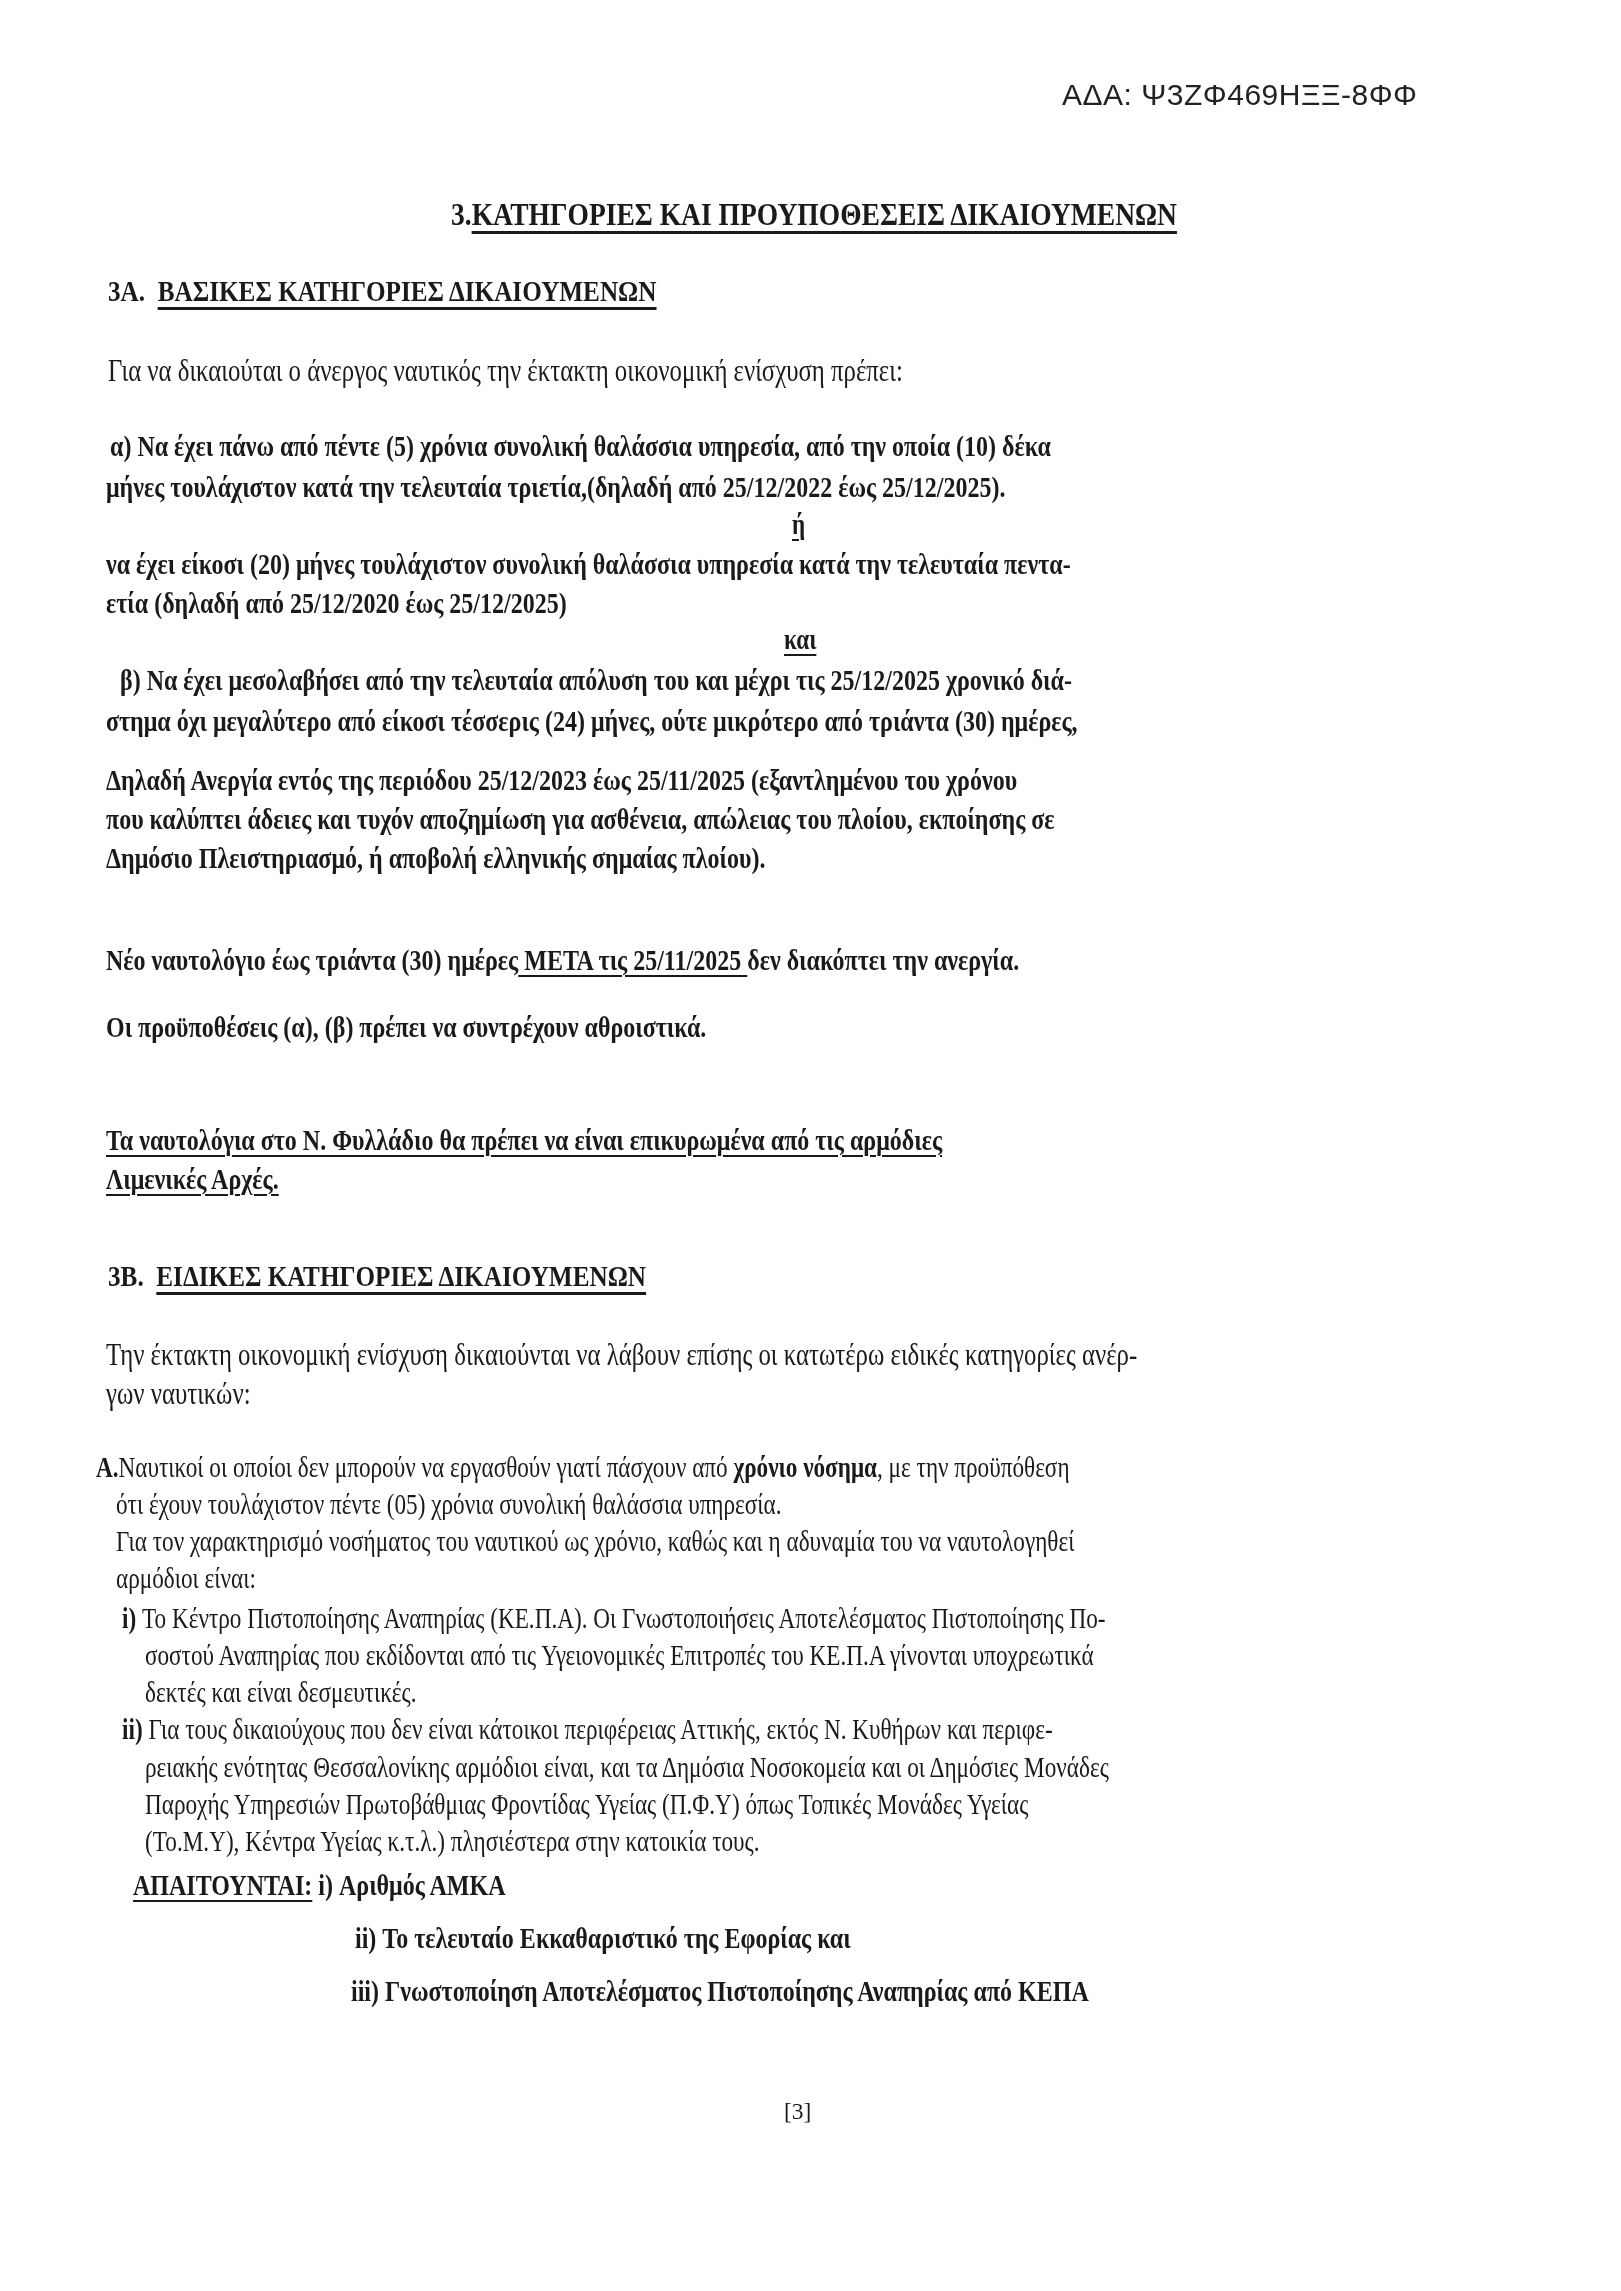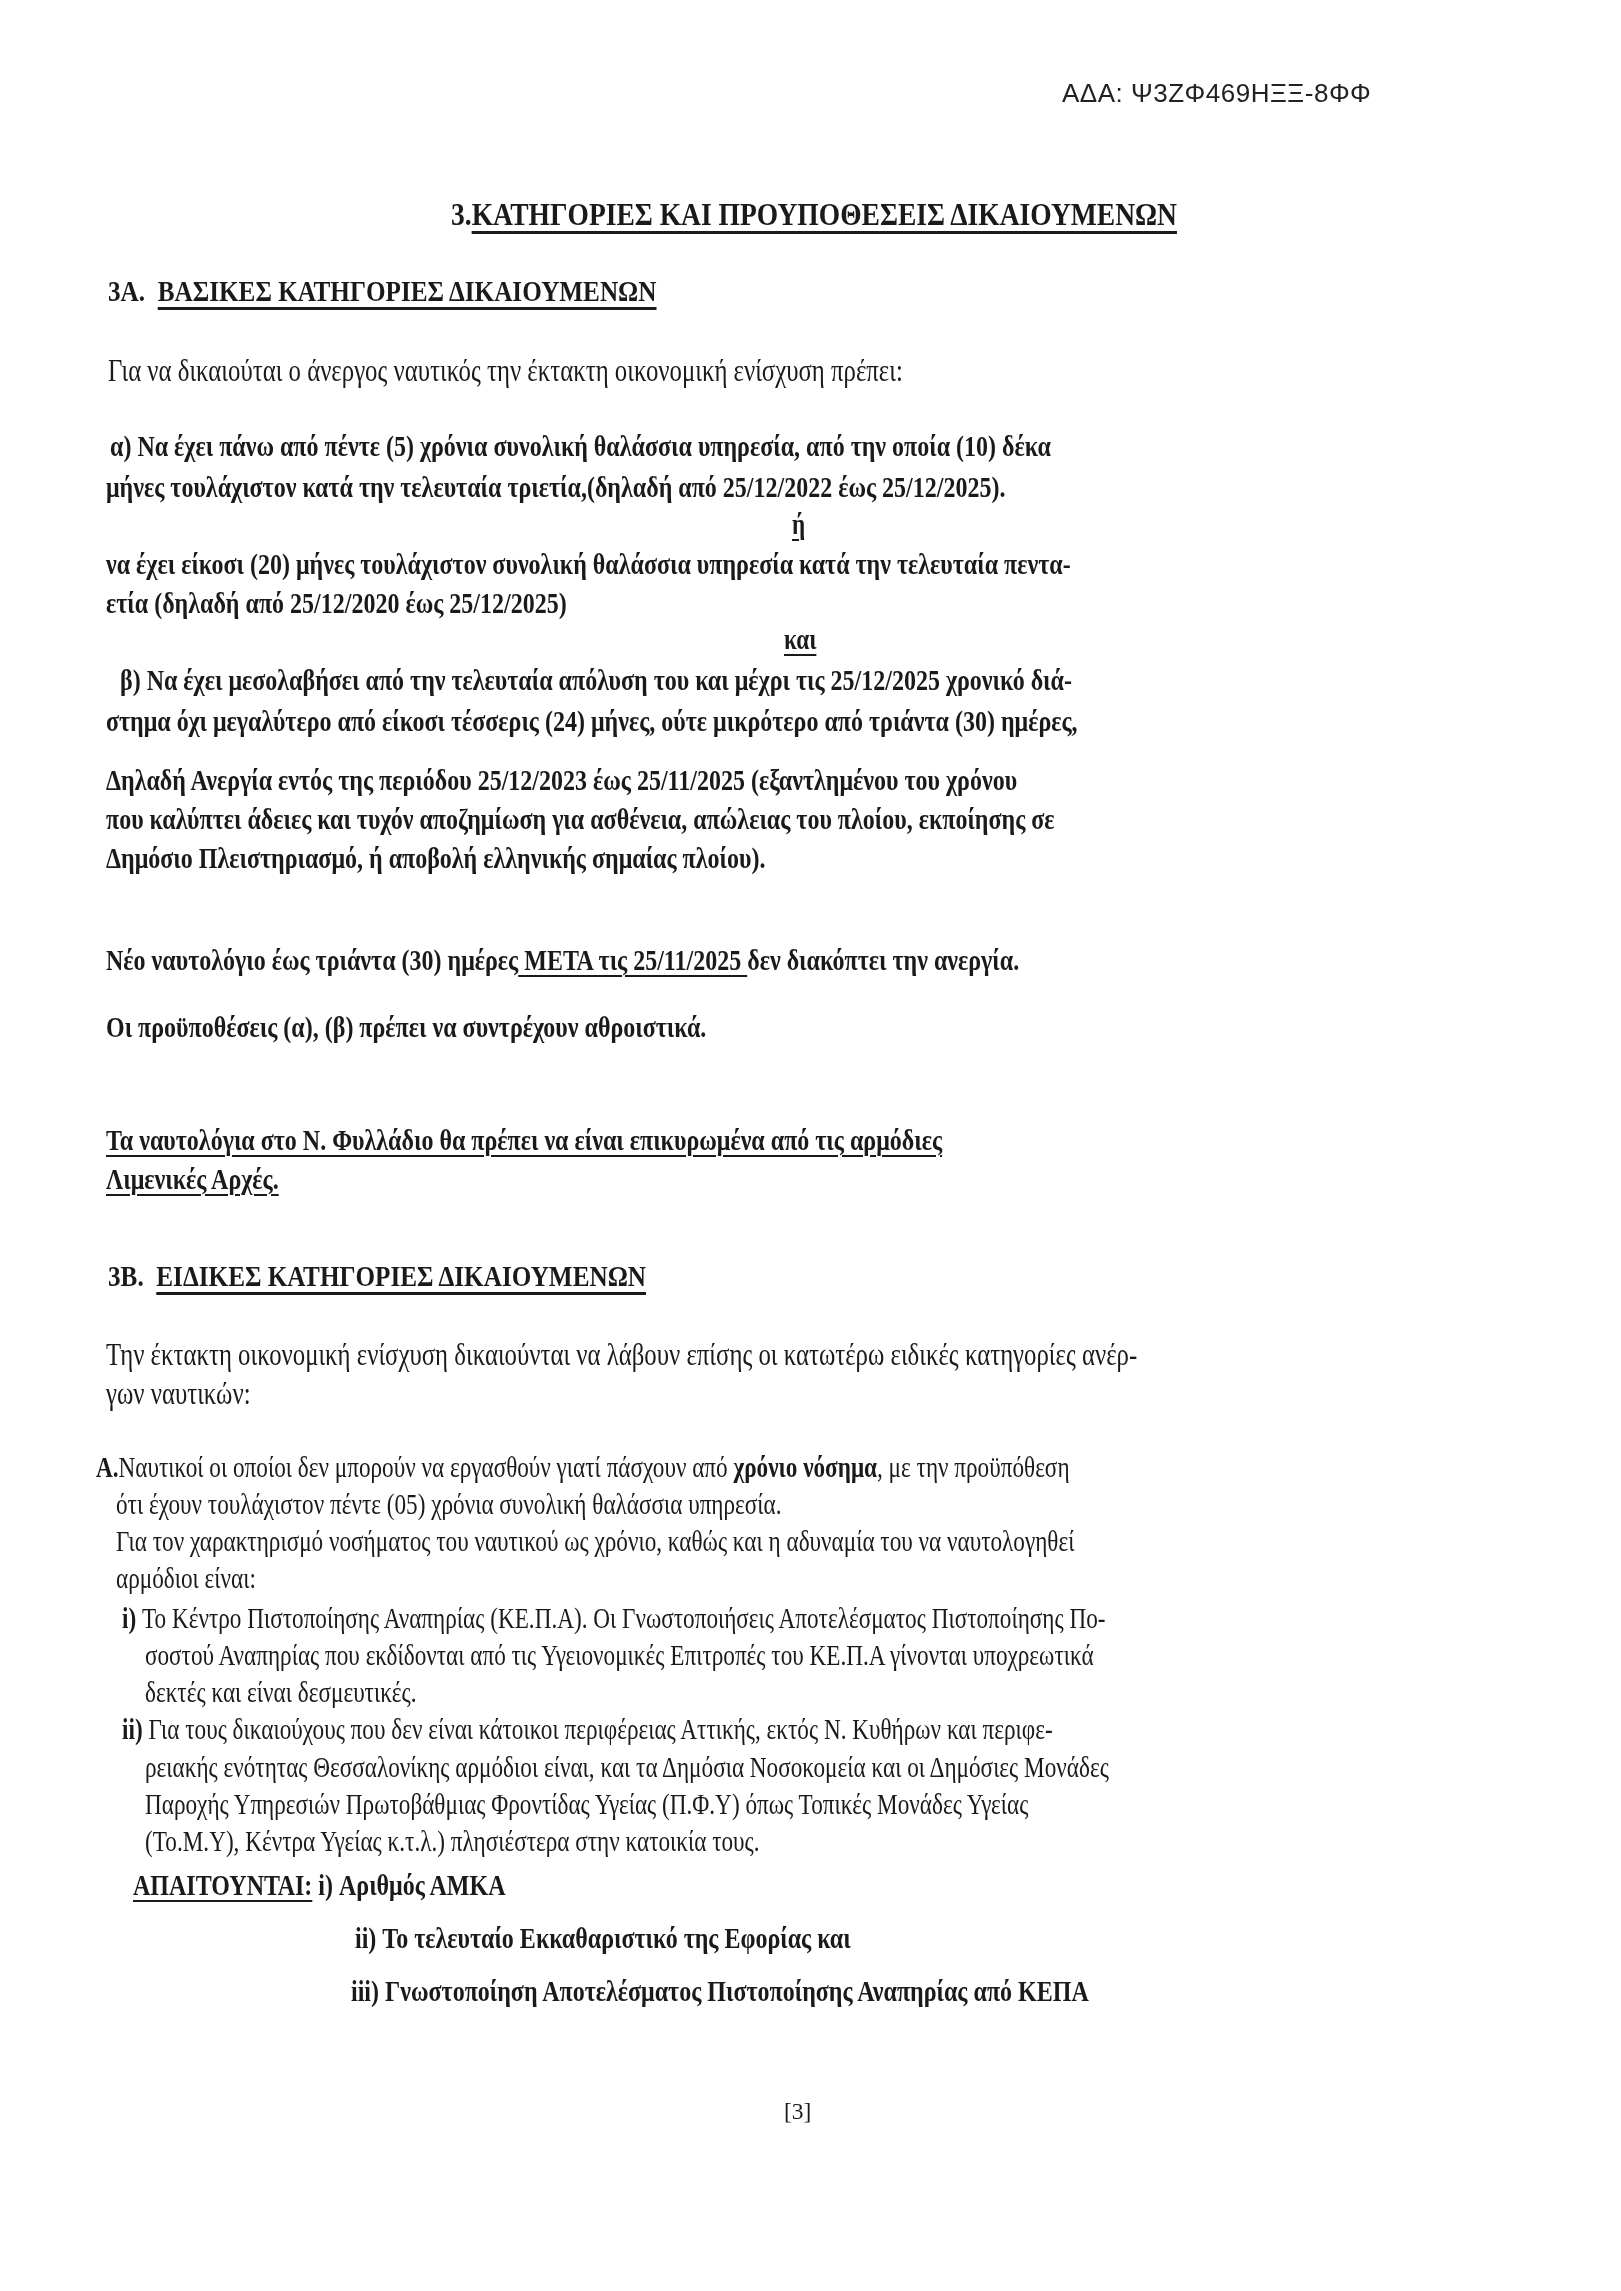--- a/index.html
+++ b/index.html
@@ -1,18 +1,18 @@
 <!DOCTYPE html>
 <html><head>
 <meta charset="utf-8">
 <style>
   html, body { margin: 0; padding: 0; background: #ffffff; }
   body { width: 1621px; height: 2292px; position: relative; overflow: hidden; color: #1a1a1a; }
   .page { position: absolute; left: 0; top: 0; width: 1621px; height: 2292px; }
-  .ada { position: absolute; left: 1062px; top: 78px; font-family: "Liberation Sans", sans-serif; font-size: 26px; color: #222; letter-spacing: 0.5px; }
+  .ada { position: absolute; left: 1062px; top: 78px; font-family: "Liberation Sans", sans-serif; font-size: 30px; color: #222; letter-spacing: 0.5px; }
   .h-main { position: absolute; left: 451px; top: 196px; font-family: "Liberation Serif", serif; font-weight: bold; font-size: 32px; transform: scaleX(0.86); transform-origin: left; white-space: nowrap; }
   .h-main .u { text-decoration: underline; text-decoration-thickness: 2.9px; text-underline-offset: 5.9px; }
   .h-sec { position: absolute; left: 108px; font-family: "Liberation Serif", serif; font-weight: bold; font-size: 30px; transform: scaleX(0.84); transform-origin: left; white-space: nowrap; }
   .h-sec .u { text-decoration: underline; text-decoration-thickness: 2.9px; text-underline-offset: 5.9px; }
   .line { position: absolute; white-space: nowrap; transform-origin: left; }
   .reg { font-family: "Liberation Serif", serif; font-size: 31px; transform: scaleX(0.80); }
   .bold { font-family: "Liberation Serif", serif; font-weight: bold; font-size: 30px; transform: scaleX(0.80); }
   .body3b { font-family: "Liberation Serif", serif; font-size: 29px; transform: scaleX(0.80); }
   .ul { text-decoration: underline; text-decoration-thickness: 2px; text-underline-offset: 4.9px; }
   .center { position: absolute; white-space: nowrap; font-family: "Liberation Serif", serif; font-weight: bold; font-size: 29px; transform: scaleX(0.8); transform-origin: left; }

